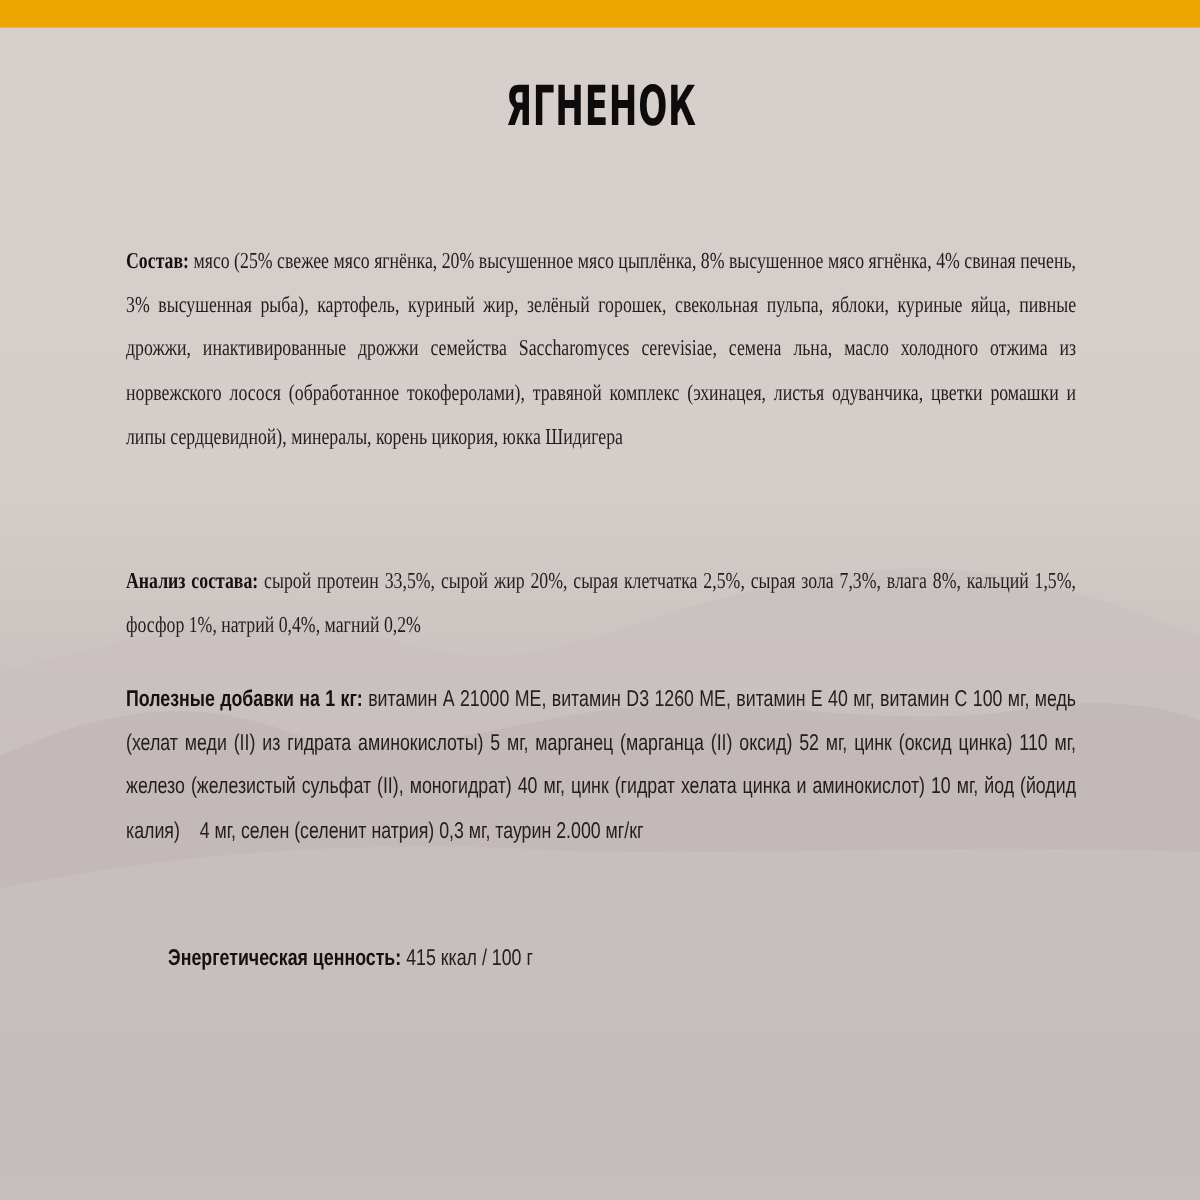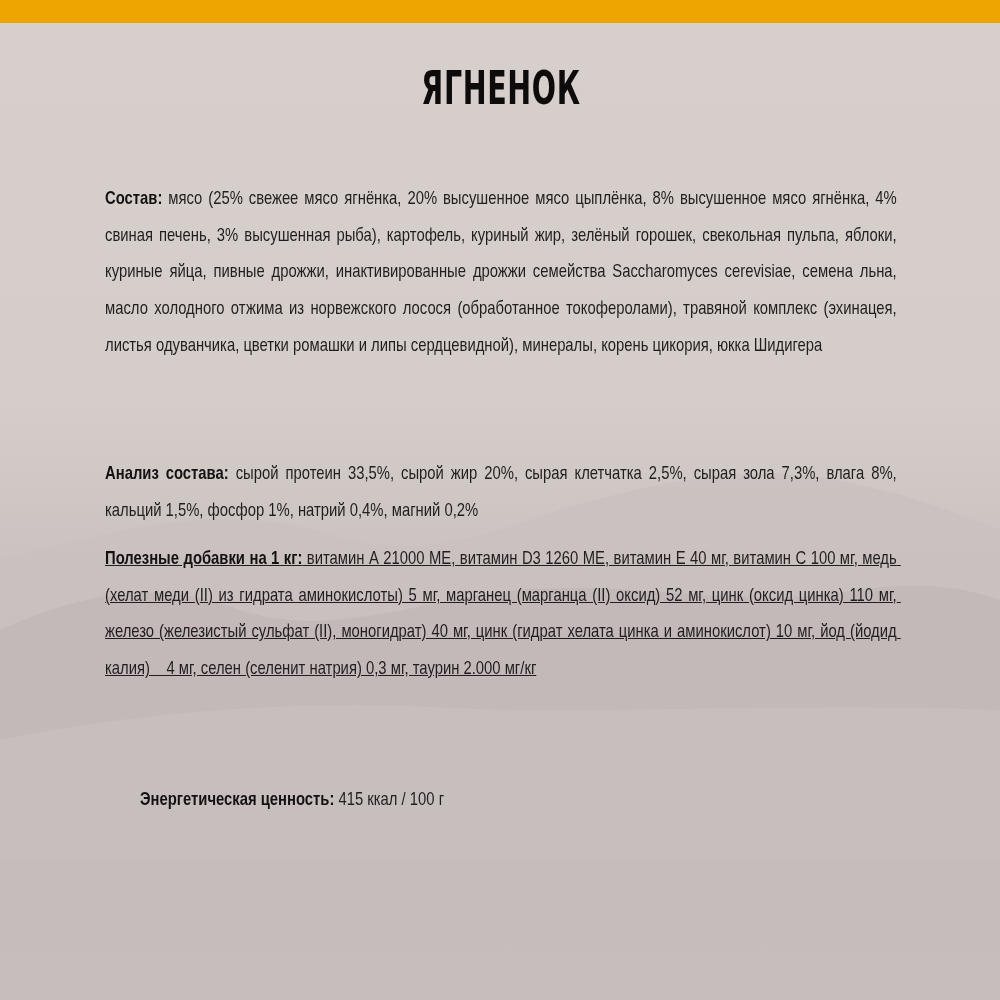--- a/index.html
+++ b/index.html
@@ -66,23 +66,23 @@
       font-size: 19px;
       line-height: 36.7px;
       text-align: justify;
       text-align-last: left;
       color: #221e1f;
     }
     .para .label {
       font-weight: bold;
       color: #141112;
     }
-    .p1 { top: 180px; }
-    .p2 { top: 455px; }
-    .p3 { top: 540px; text-decoration: underline; }
+    .p1 { top: 200px; font-family: Liberation Serif, serif; }
+    .p2 { top: 467px; font-family: Liberation Serif, serif; }
+    .p3 { top: 565px; }
     .p4 { top: 781px; margin-left: 35px; }
     .squeeze {
       display: block;
       transform: scaleX(0.78);
       transform-origin: left top;
       width: 1015px;
     }
   </style>
 </head>
 <body>

